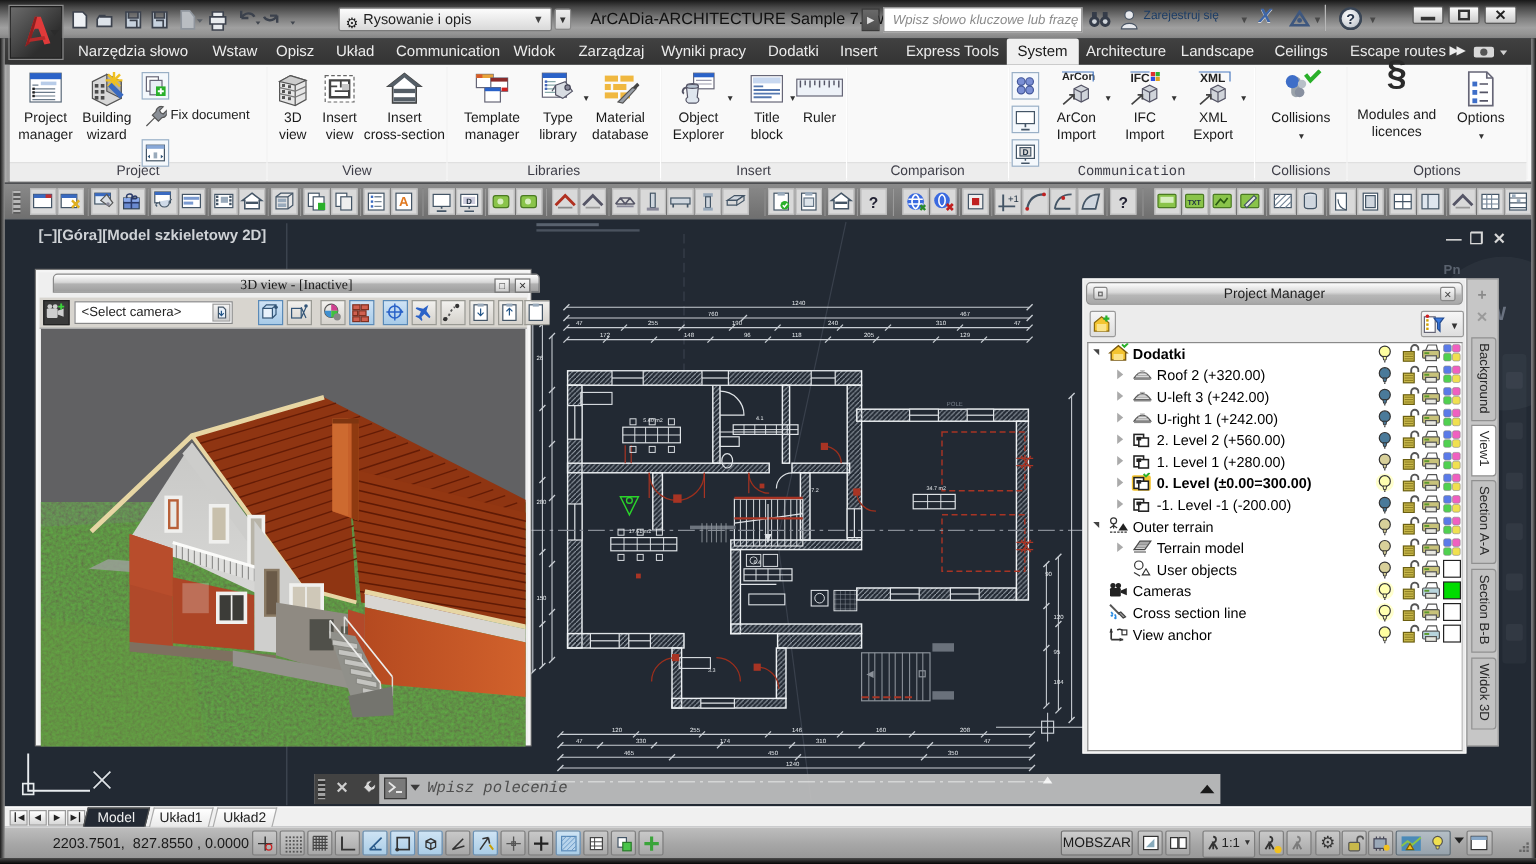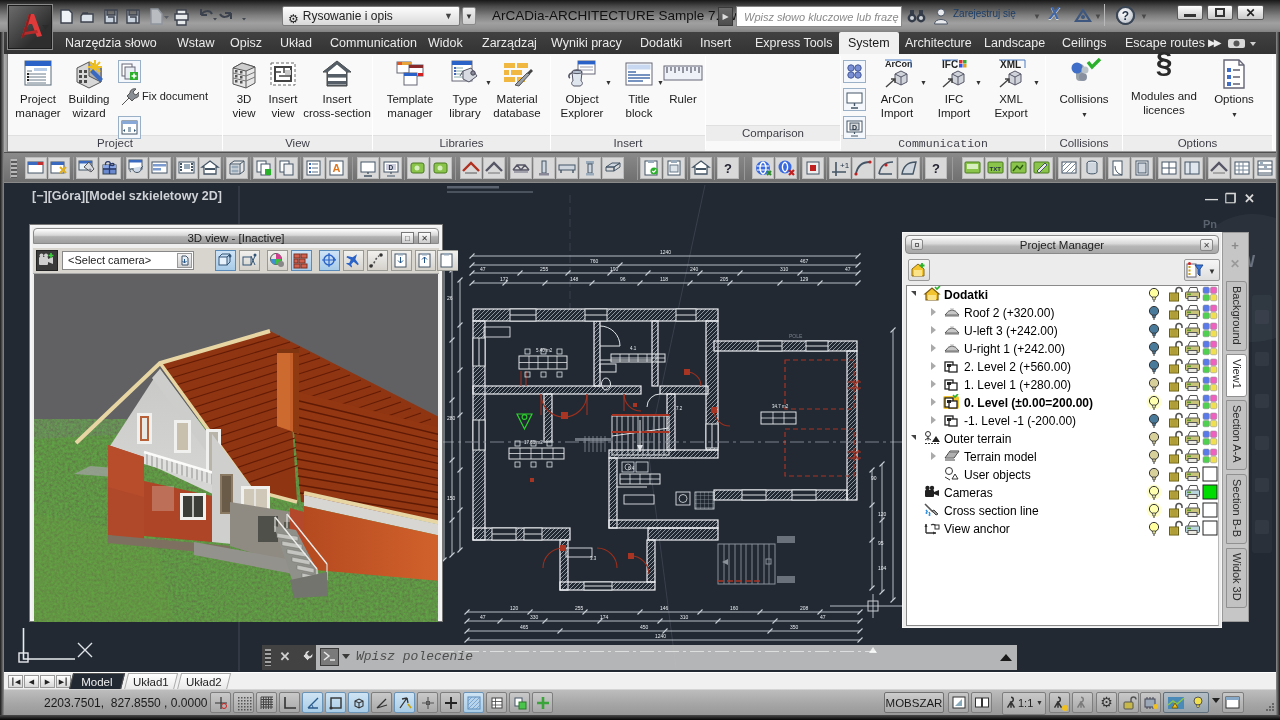--- a/index.html
+++ b/index.html
@@ -134,21 +134,21 @@
 <div class="rsep" style="left:550px"></div>
     <div class="rsep" style="left:705px"></div>
 <div class="rsep" style="left:840px"></div>
     <div class="rsep" style="left:1045px"></div>
 <div class="rsep" style="left:1122px"></div>
     <div class="rsep" style="left:1272px"></div>
 <div class="glabel abs" style="left:8px;top:81px;width:214px;">Project</div>
 <div class="glabel abs" style="left:223px;top:81px;width:149px;">View</div>
 <div class="glabel abs" style="left:373px;top:81px;width:177px;">Libraries</div>
 <div class="glabel abs" style="left:551px;top:81px;width:154px;">Insert</div>
-<div class="glabel abs" style="left:706px;top:71px;width:134px;">Comparison</div>
+<div class="glabel abs" style="left:706px;top:81px;width:134px;">Comparison</div>
 <div class="glabel abs" style="left:841px;top:81px;width:204px;font-family:Liberation Mono, monospace;">Communication</div>
 <div class="glabel abs" style="left:1046px;top:81px;width:76px;">Collisions</div>
 <div class="glabel abs" style="left:1123px;top:81px;width:149px;">Options</div>
 
 <div class="ritem" style="left:11px;width:54px;"><div class="ic">
 <svg width="32" height="32" viewBox="0 0 32 32">
           <rect x="3" y="3" width="26" height="24" fill="#fff" stroke="#5a6a7a"></rect>
           <rect x="3" y="3" width="26" height="5" fill="#2a62c8"></rect>
           <rect x="12" y="10" width="13" height="3" fill="#b8cce8"></rect>
           <g stroke="#6a7a8a" stroke-width="1">
@@ -1001,21 +1001,21 @@
       <line x1="589" y1="253" x2="589" y2="269"></line>
       <line x1="593" y1="253" x2="593" y2="269"></line>
       <line x1="597" y1="253" x2="597" y2="269"></line>
       <line x1="601" y1="253" x2="601" y2="269"></line>
       <line x1="605" y1="253" x2="605" y2="269"></line>
     </g>
   </svg>
 <div class="abs" id="mdilabel">[−][Góra][Model szkieletowy 2D]</div>
 <div class="abs" id="mdictrl"><span>—</span><span>❐</span><span>✕</span></div>
 <div class="abs" id="view3d">
-    <div class="abs" style="left:1px;top:1px;width:406px;height:16px;border:1px solid #8a8a8a;border-radius:4px 4px 0 0;background:linear-gradient(#ffffff,#d6d6d6 45%,#b2b2b2 55%,#9e9e9e);">
+    <div class="abs" style="left:12px;top:1px;width:406px;height:16px;border:1px solid #8a8a8a;border-radius:4px 4px 0 0;background:linear-gradient(#ffffff,#d6d6d6 45%,#b2b2b2 55%,#9e9e9e);font-family:Liberation Serif, serif;">
       <div style="text-align:center;font-size:11.5px;color:#1a1a1a;line-height:18px;">3D view - [Inactive]</div>
       <div class="abs" style="right:24px;top:3px;width:13px;height:12px;background:linear-gradient(#fcfcfc,#cccccc);border:1px solid #777;font-size:8px;line-height:11px;text-align:center;color:#333;">□</div>
       <div class="abs" style="right:7px;top:3px;width:13px;height:12px;background:linear-gradient(#fcfcfc,#cccccc);border:1px solid #777;font-size:8px;line-height:11px;text-align:center;color:#333;">✕</div>
     </div>
     <div class="abs" style="left:1px;top:21px;width:406px;height:26px;background:#d8d5cf;border-bottom:1px solid #a8a8a8;">
       <div class="abs" style="left:3px;top:2px;width:22px;height:21px;background:#3a3a3a;border:1px solid #222;"><svg width="20" height="19" viewBox="0 0 20 19">
           <rect x="2" y="6" width="9" height="8" rx="1" fill="#cfcfcf"></rect>
           <path d="M11,8 l5,-2 v7 l-5,-2 z" fill="#cfcfcf"></path>
           <circle cx="4.5" cy="4.5" r="2" fill="#cfcfcf"></circle>
           <circle cx="9" cy="4.5" r="2" fill="#cfcfcf"></circle>
@@ -1414,21 +1414,21 @@
         </g>
       </svg></div>
     <div class="abs" style="left:28px;top:165px;width:0;height:0;border-top:4px solid transparent;border-bottom:4px solid transparent;border-left:5px solid #aaa;"></div>
     <div class="abs" style="left:40px;top:161px;"><svg width="17" height="16" viewBox="0 0 17 16">
         <rect x="0" y="2" width="16" height="13" fill="#f4c430" rx="2"></rect>
         <rect x="2" y="4" width="8" height="9" fill="#fff" stroke="#222" stroke-width="1.3"></rect>
         <rect x="6" y="7" width="8" height="7" fill="#fff" stroke="#222" stroke-width="1.3"></rect>
         <rect x="4" y="6" width="4" height="3" fill="#222"></rect>
         <path d="M10,1 l2,2 3,-3" stroke="#2ab02a" stroke-width="1.6" fill="none"></path>
       </svg></div>
-    <div class="abs" style="left:61px;top:163px;font-size:12px;color:#000;font-weight:bold;white-space:nowrap;">0. Level (±0.00=200.00)</div>
+    <div class="abs" style="left:61px;top:163px;font-size:12px;color:#000;font-weight:bold;white-space:nowrap;">0. Level (±0.00=300.00)</div>
     <div class="abs" style="left:243px;top:161px;"><svg width="16" height="17" viewBox="0 0 16 17">
         <circle cx="8" cy="8" r="7.5" fill="#ffffc8" opacity="0.9"></circle>
         <circle cx="8" cy="7" r="4.6" fill="#ffffb0" stroke="#333" stroke-width="1"></circle>
         <path d="M6.5,11 h3 l-0.5,3 h-2 z" fill="#ffffb0" stroke="#333" stroke-width="0.8"></path>
         <path d="M8,14.5 l0,1.5" stroke="#333"></path>
       </svg></div>
     <div class="abs" style="left:265px;top:161px;"><svg width="15" height="16" viewBox="0 0 15 16">
         <path d="M8,7 v-2.5 a3,3 0 0 1 6,0 V6" fill="none" stroke="#555" stroke-width="1.6"></path>
         <rect x="1.5" y="7" width="9" height="8" fill="#c8b84a" stroke="#6a5e10"></rect>
         <path d="M2.5,9 h7 M2.5,11 h7 M2.5,13 h7" stroke="#8a7a20" stroke-width="0.8"></path>

